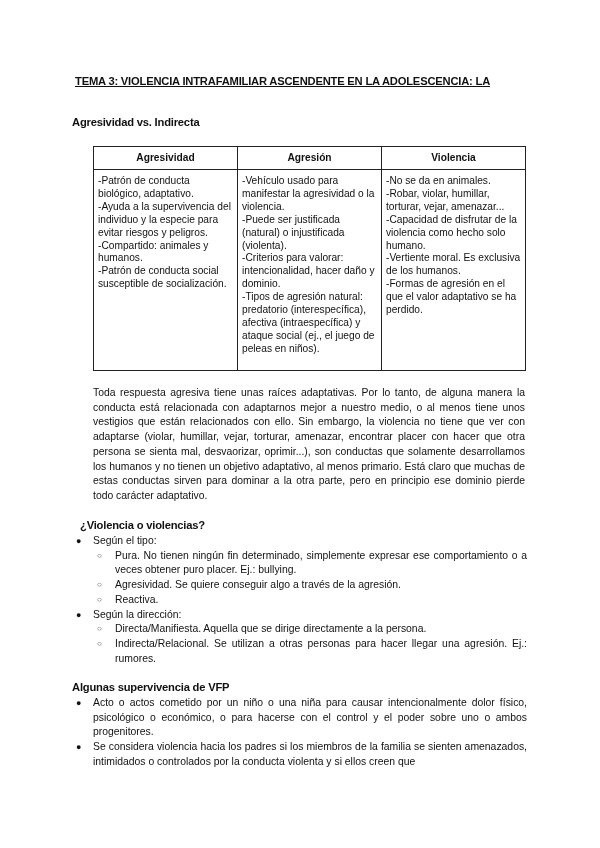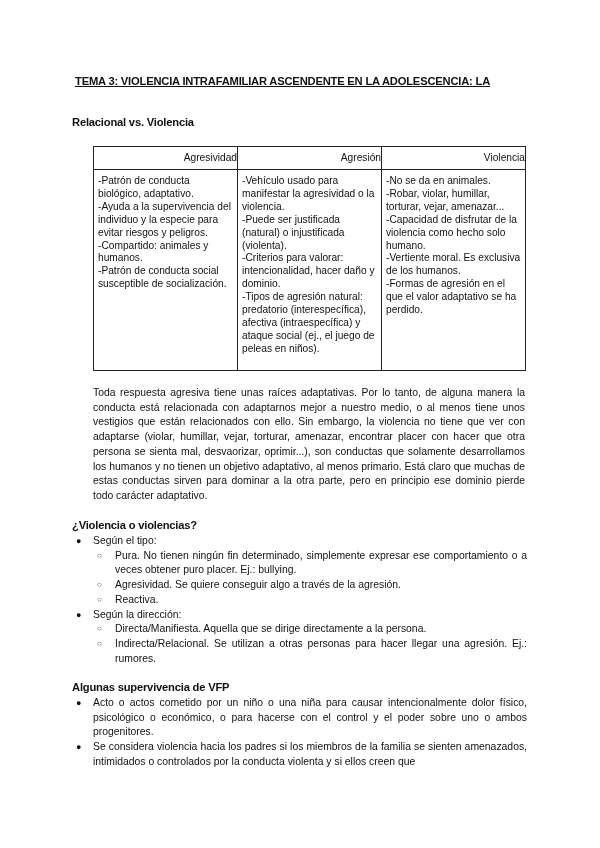--- a/index.html
+++ b/index.html
@@ -6,21 +6,21 @@
   body { width:600px; height:848px; overflow:hidden; position:relative;
          font-family:"Liberation Sans", sans-serif; color:#111; }
   .page { position:absolute; left:0; top:0; width:600px; height:848px; }
   .title { position:absolute; left:75px; top:74px; width:450px; text-align:left;
            font-weight:bold; font-size:11.2px; line-height:15px; text-decoration:underline;
            letter-spacing:-0.2px; }
   .h2 { position:absolute; font-weight:bold; font-size:11.2px; left:72px; letter-spacing:-0.2px; }
   table.cmp { position:absolute; left:93px; top:146px; width:432px; border-collapse:collapse;
               font-size:10.2px; line-height:12.9px; table-layout:fixed; }
   table.cmp th, table.cmp td { border:1px solid #222; vertical-align:top; }
-  table.cmp th { font-weight:normal; height:22px; text-align:right; vertical-align:middle; padding:0; }
+  table.cmp th { font-weight:bold; height:22px; text-align:center; vertical-align:middle; padding:0; }
   table.cmp td { padding:5px 3px 3px 4px; height:192px; }
   table.cmp td div { white-space:normal; }
   .para { position:absolute; left:93px; top:386px; width:432px; font-size:10.4px; line-height:14.7px;
           text-align:justify; }
   ul.lvl1 { position:absolute; left:72px; margin:0; padding:0; list-style:none; width:455px;
             font-size:10.4px; line-height:14.7px; }
   ul.lvl1 > li { position:relative; padding-left:21px; }
   ul.lvl1 > li > .b { position:absolute; left:4px; top:0; font-size:9px; }
   ul.lvl2 { margin:0; padding:0; list-style:none; }
   ul.lvl2 > li { position:relative; padding-left:22px; text-align:justify; }
@@ -29,21 +29,21 @@
 </style>
 </head>
 <body>
 
 <div class="page">
 
   <div class="title">
     <div>TEMA 3: VIOLENCIA INTRAFAMILIAR ASCENDENTE EN LA ADOLESCENCIA: LA</div>
   </div>
 
-  <div class="h2" style="top:116px;">Relacional vs. Violencia</div>
+  <div class="h2" style="top:116px;">Agresividad vs. Indirecta</div>
 
   <table class="cmp">
     <colgroup>
         <col style="width:144px">
         <col style="width:144px">
         <col style="width:144px">
       </colgroup>
     <tbody>
         <tr>
       <th>Agresividad</th>
@@ -69,21 +69,21 @@
         <div>-Capacidad de disfrutar de la violencia como hecho solo humano.</div>
         <div>-Vertiente moral. Es exclusiva de los humanos.</div>
         <div>-Formas de agresión en el que el valor adaptativo se ha perdido.</div>
       </td>
     </tr>
   </tbody>
     </table>
 
   <div class="para">Toda respuesta agresiva tiene unas raíces adaptativas. Por lo tanto, de alguna manera la conducta está relacionada con adaptarnos mejor a nuestro medio, o al menos tiene unos vestigios que están relacionados con ello. Sin embargo, la violencia no tiene que ver con adaptarse (violar, humillar, vejar, torturar, amenazar, encontrar placer con hacer que otra persona se sienta mal, desvaorizar, oprimir...), son conductas que solamente desarrollamos los humanos y no tienen un objetivo adaptativo, al menos primario. Está claro que muchas de estas conductas sirven para dominar a la otra parte, pero en principio ese dominio pierde todo carácter adaptativo.</div>
 
-  <div class="h2" style="top:519px;">¿Violencia o violencias?</div>
+  <div class="h2" style="top:519px;margin-left:8px;">¿Violencia o violencias?</div>
 
   <ul class="lvl1" style="top:534px;">
     <li>
       <span class="b">●</span>
       <span>Según el tipo:</span>
       <ul class="lvl2">
         <li>
           <span class="b2">○</span>
           <span>Pura. No tienen ningún fin determinado, simplemente expresar ese comportamiento o a veces obtener puro placer. Ej.: bullying.</span>
         </li>

